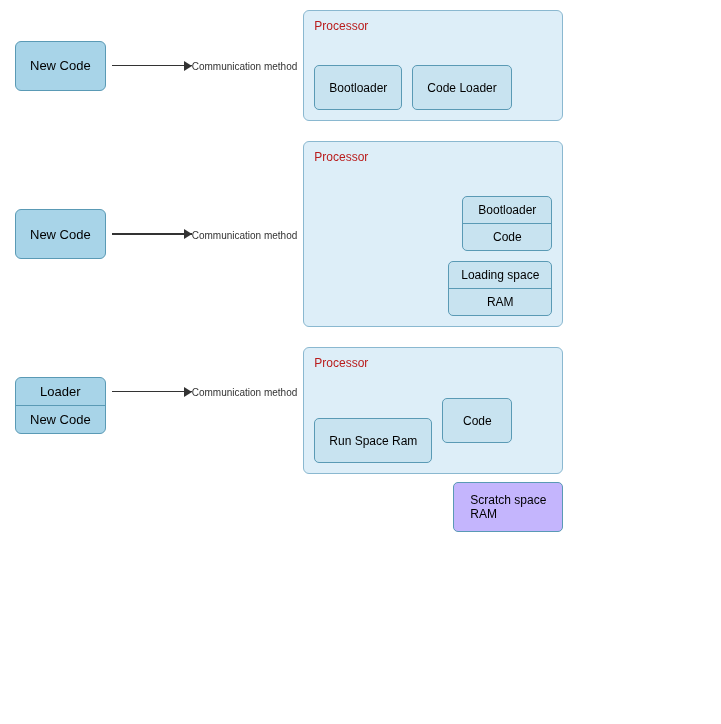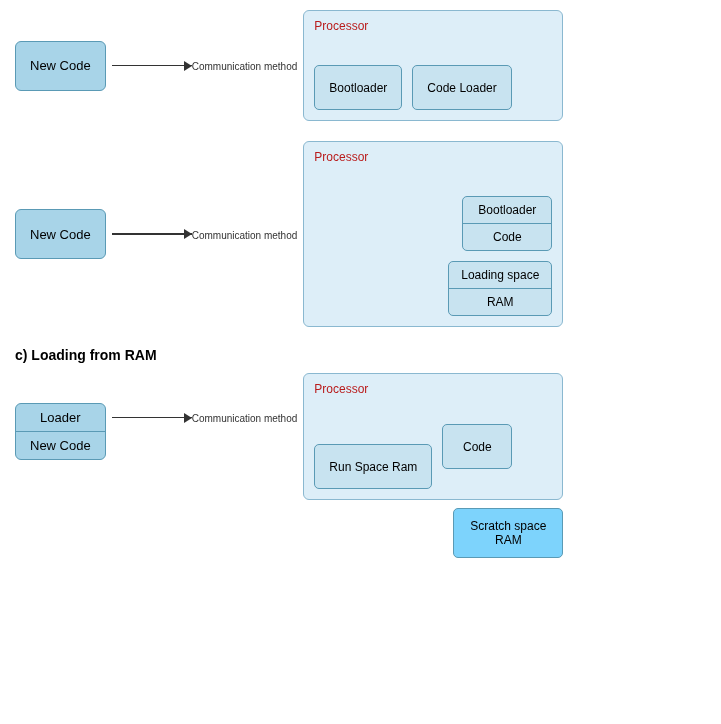--- a/index.html
+++ b/index.html
@@ -160,25 +160,24 @@
       padding: 6px 12px;
       font-size: 12px;
     }
 
     .inner-box-stacked .row + .row {
       border-top: 1.5px solid #5a9ab5;
     }
 
     
     .scratch-box {
-      background: #7dd3fc;
+      background: #c4b5fd;
       border: 1.5px solid #5a9ab5;
       border-radius: 5px;
       padding: 8px 14px;
-      text-align: center;
       font-size: 12px;
       min-width: 110px;
       min-height: 50px;
       display: flex;
       align-items: center;
       justify-content: center;
     }
 
     
     .section-a .processor-inner {
@@ -234,21 +233,20 @@
         <div class="inner-box-stacked">
           <div class="row">Loading space</div>
           <div class="row">RAM</div>
         </div>
       </div>
     </div>
   </div>
 </div>
 
 <div class="section">
-  <div class="section-label">c) Loading from RAM</div>
   <div style="display:flex; align-items:flex-start;">
 
     <div class="ext-box-stacked" style="margin-top:30px;">
       <div class="row-top">Loader</div>
       <div class="row-bottom">New Code</div>
     </div>
 
     <div class="arrow-area" style="margin-top:38px;">
       <div class="arrow-line">
         <div class="line"></div>

